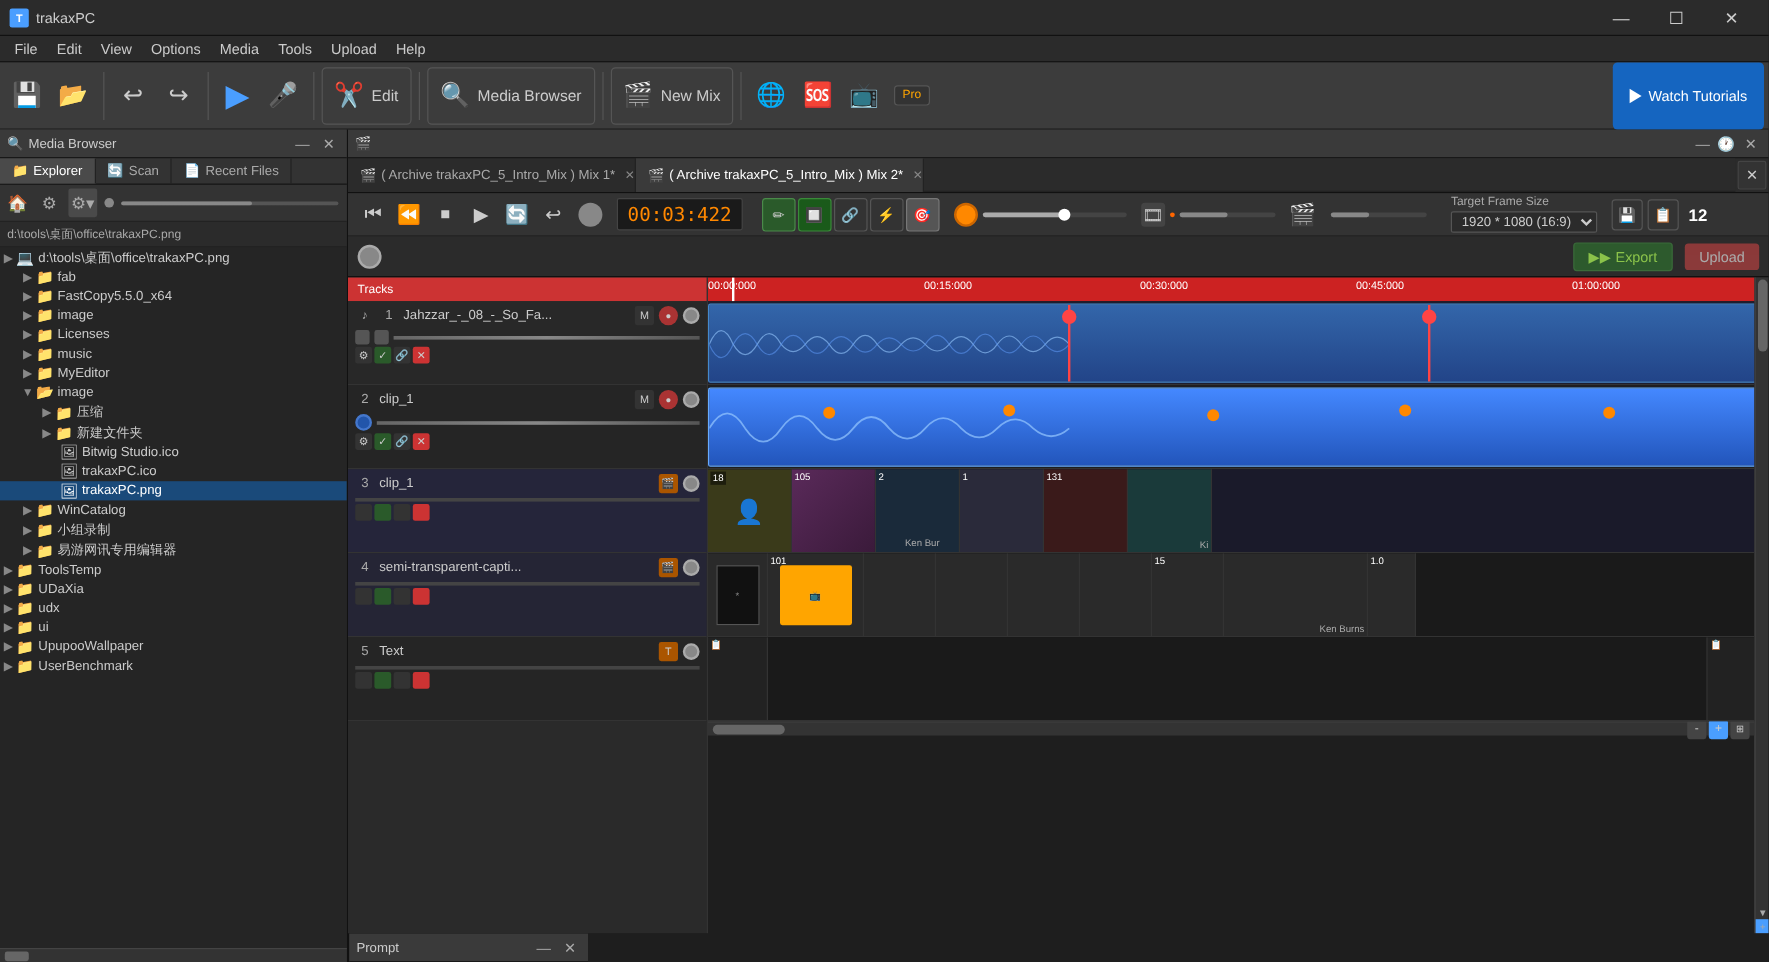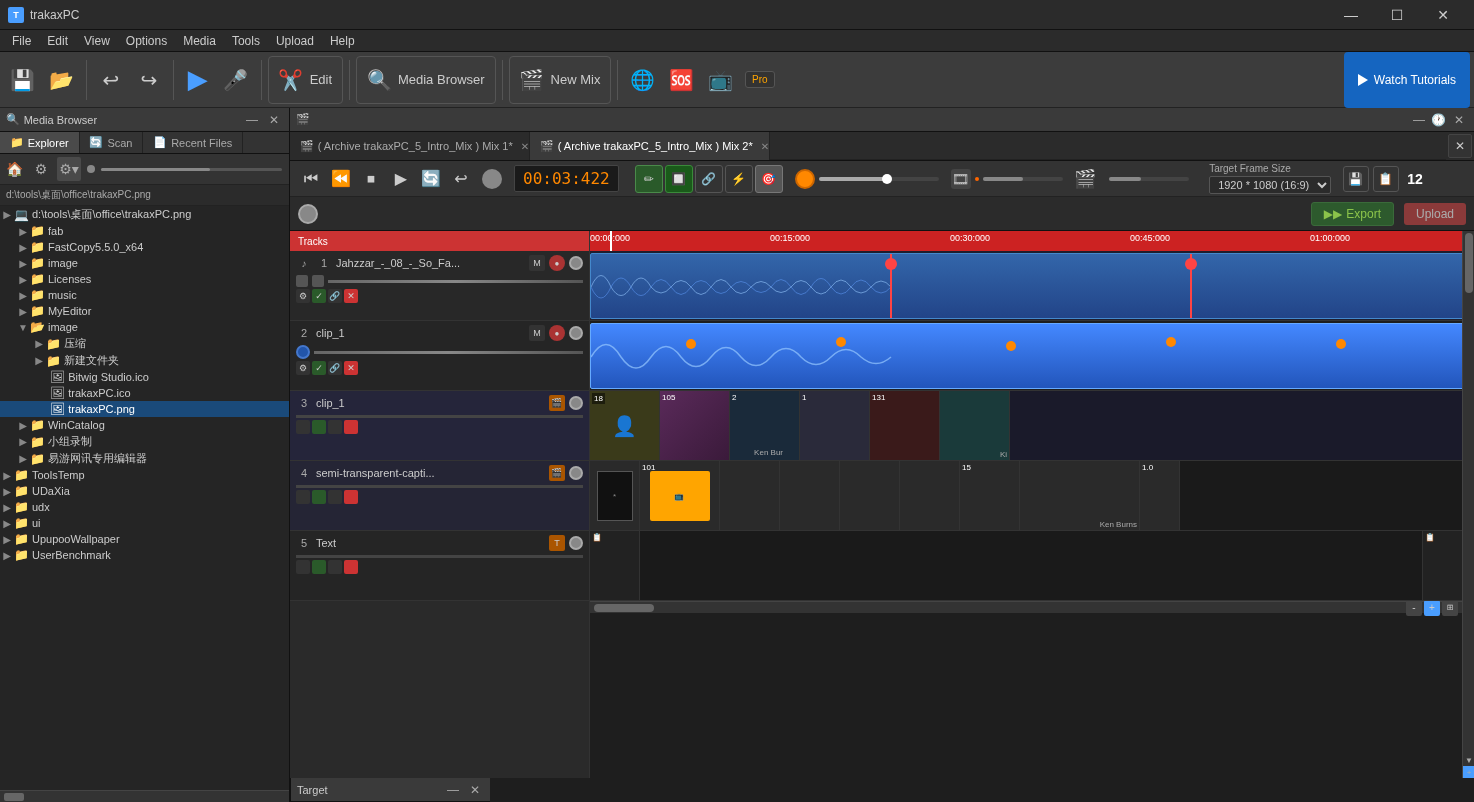--- a/index.html
+++ b/index.html
@@ -648,19 +648,19 @@
           <div style="width:8px;height:60px;background:#666;border-radius:4px;margin:2px auto;"></div>
           <div style="flex:1;"></div>
           <div style="width:12px;height:12px;display:flex;align-items:center;justify-content:center;cursor:pointer;font-size:8px;color:#aaa;">▼</div>
           <div style="width:12px;height:12px;display:flex;align-items:center;justify-content:center;cursor:pointer;font-size:8px;color:#aaa;background:#4a9eff;">+</div>
         </div>
       </div>
     </div>
 
     <div id="prompt-panel">
       <div class="panel-header">
-        <span class="panel-title">Target</span>
+        <span class="panel-title">Prompt</span>
         <div class="panel-btn">—</div>
         <div class="panel-btn">✕</div>
       </div>
     </div>
   </div>
 </div>
 
 </body></html>

